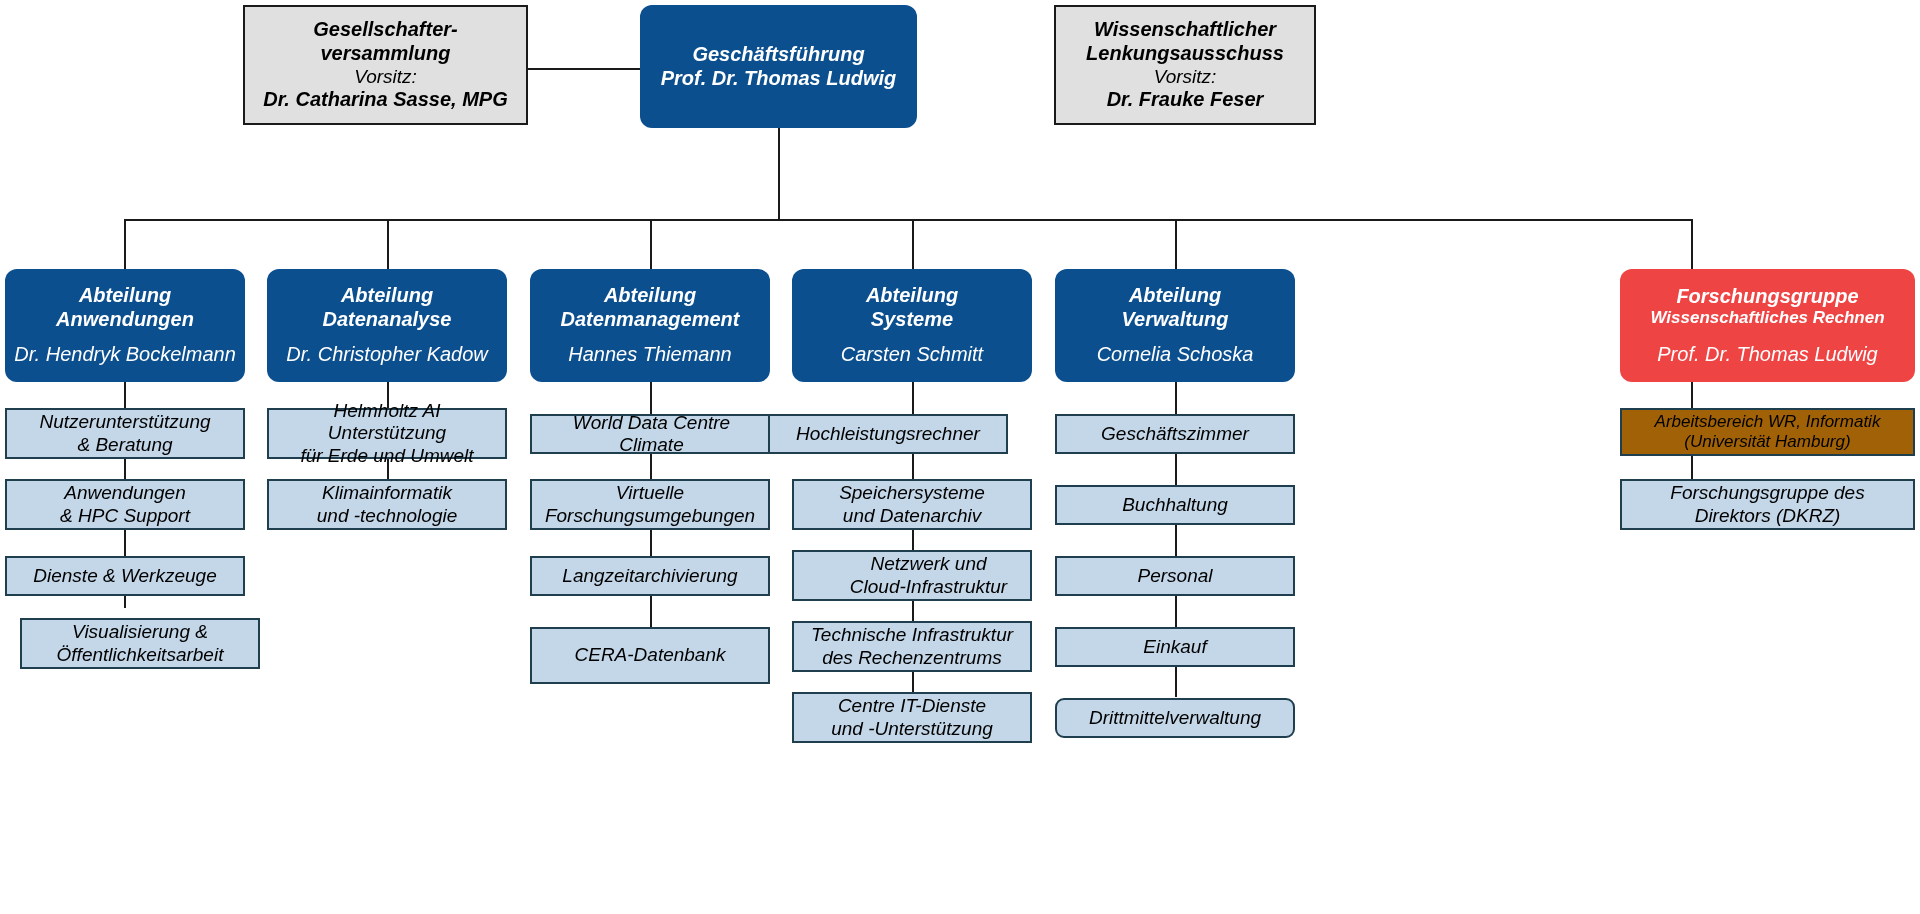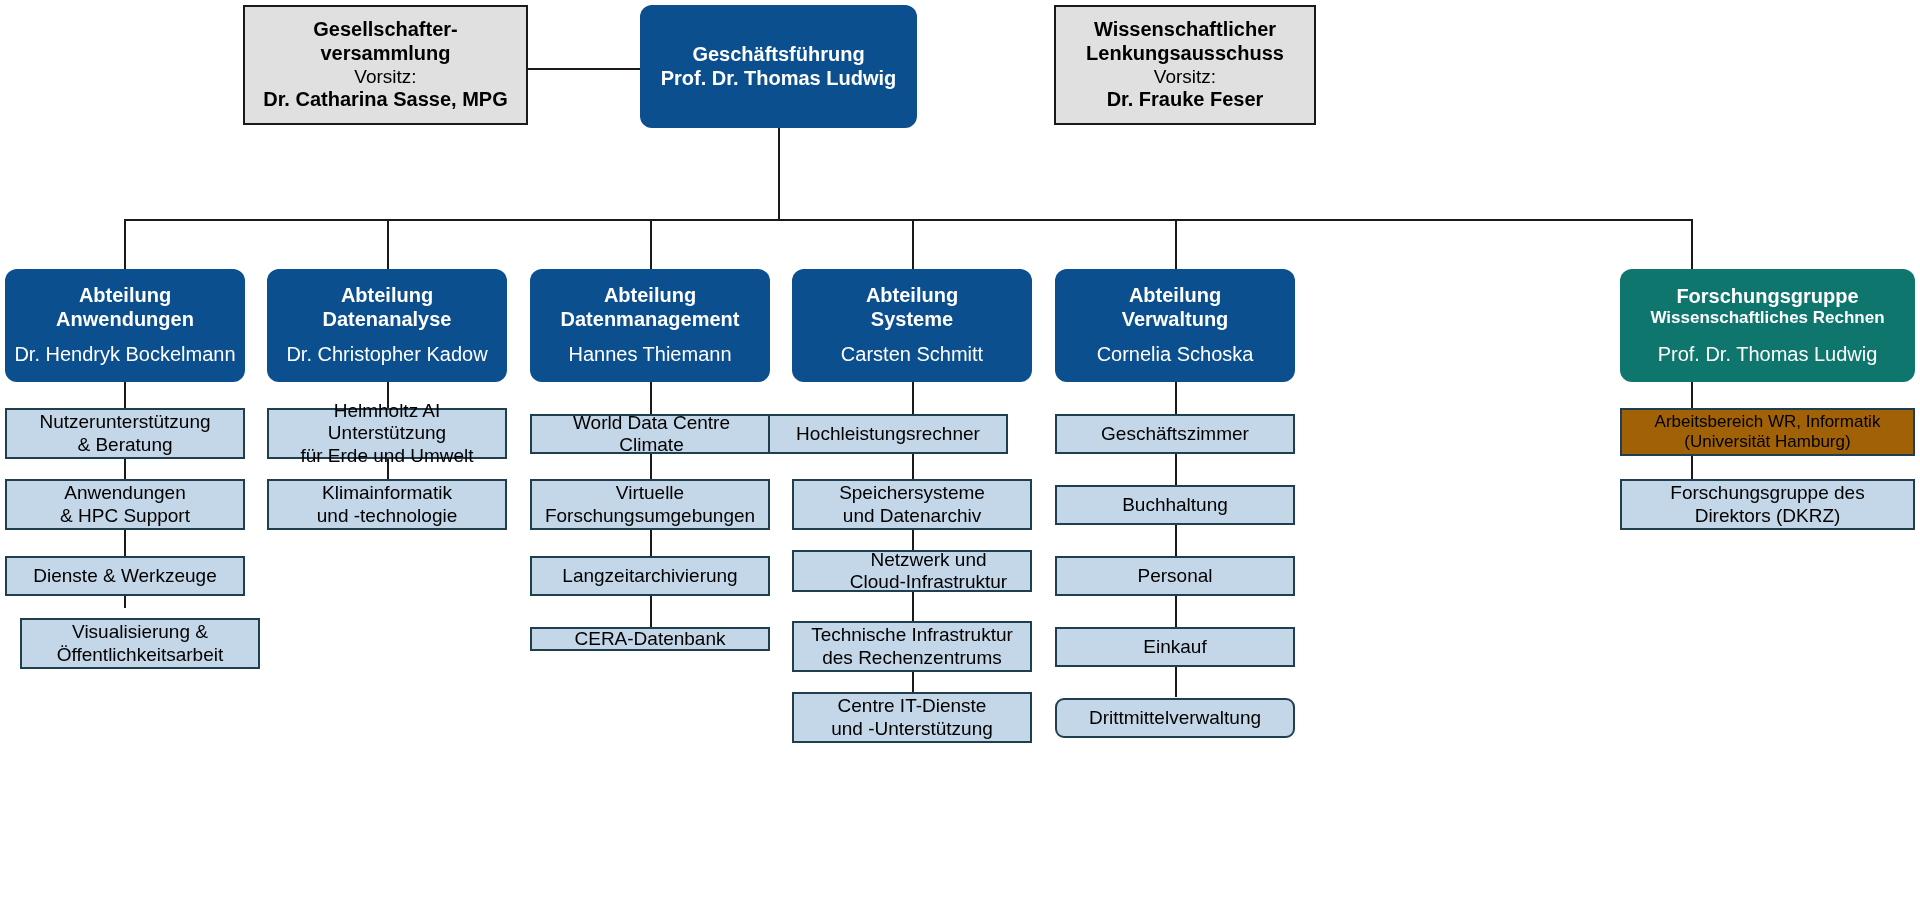--- a/index.html
+++ b/index.html
@@ -13,20 +13,21 @@
     position: relative;
     font-family: "Liberation Sans", sans-serif;
     overflow: hidden;
   }
 
   #chart {
     position: absolute;
     left: 0; top: 0;
     width: 1920px;
     height: 914px;
+    font-style: italic;
   }
 
   
   .line {
     position: absolute;
     background: #1a1a1a;
   }
   .line.v { width: 2px; }
   .line.h { height: 2px; }
 
@@ -71,21 +72,21 @@
     font-size: 20px;
   }
   .dept .t-plain {
     font-weight: normal;
     font-size: 20px;
   }
   .dept .gap { height: 12px; }
 
   
   .research {
-    background: #0f766e;
+    background: #ef4444;
     border-radius: 12px;
     color: #ffffff;
     padding: 4px 6px;
   }
   .research .t-bold { font-weight: bold; font-size: 20px; }
   .research .t-bold-sm { font-weight: bold; font-size: 17px; }
   .research .t-plain { font-weight: normal; font-size: 20px; }
   .research .gap { height: 14px; }
 
   
@@ -196,40 +197,40 @@
   <div class="box unit" style="left:530px; top:414px; width:240px; height:40px;padding-left:9px;">
     <div>World Data Centre Climate</div>
   </div>
   <div class="box unit" style="left:530px; top:479px; width:240px; height:51px;">
     <div>Virtuelle</div>
     <div>Forschungsumgebungen</div>
   </div>
   <div class="box unit" style="left:530px; top:556px; width:240px; height:40px;">
     <div>Langzeitarchivierung</div>
   </div>
-  <div class="box unit" style="left:530px; top:627px; width:240px; height:24px;">
+  <div class="box unit" style="left:530px; top:627px; width:240px; height:57px;">
     <div>CERA-Datenbank</div>
   </div>
 
   <div class="box dept" style="left:792px; top:269px; width:240px; height:113px;">
     <div class="t-bold">Abteilung</div>
     <div class="t-bold">Systeme</div>
     <div class="gap"></div>
     <div class="t-plain">Carsten Schmitt</div>
   </div>
   <div class="line v" style="left:912px; top:382px; height:315px;"></div>
 
   <div class="box unit" style="left:768px; top:414px; width:240px; height:40px;">
     <div>Hochleistungsrechner</div>
   </div>
   <div class="box unit" style="left:792px; top:479px; width:240px; height:51px;">
     <div>Speichersysteme</div>
     <div>und Datenarchiv</div>
   </div>
-  <div class="box unit" style="left:792px; top:550px; width:240px; height:42px;padding-left:39px;">
+  <div class="box unit" style="left:792px; top:550px; width:240px; height:51px;padding-left:39px;">
     <div>Netzwerk und</div>
     <div>Cloud-Infrastruktur</div>
   </div>
   <div class="box unit" style="left:792px; top:621px; width:240px; height:51px;">
     <div>Technische Infrastruktur</div>
     <div>des Rechenzentrums</div>
   </div>
   <div class="box unit" style="left:792px; top:692px; width:240px; height:51px;">
     <div>Centre IT-Dienste</div>
     <div>und -Unterstützung</div>

